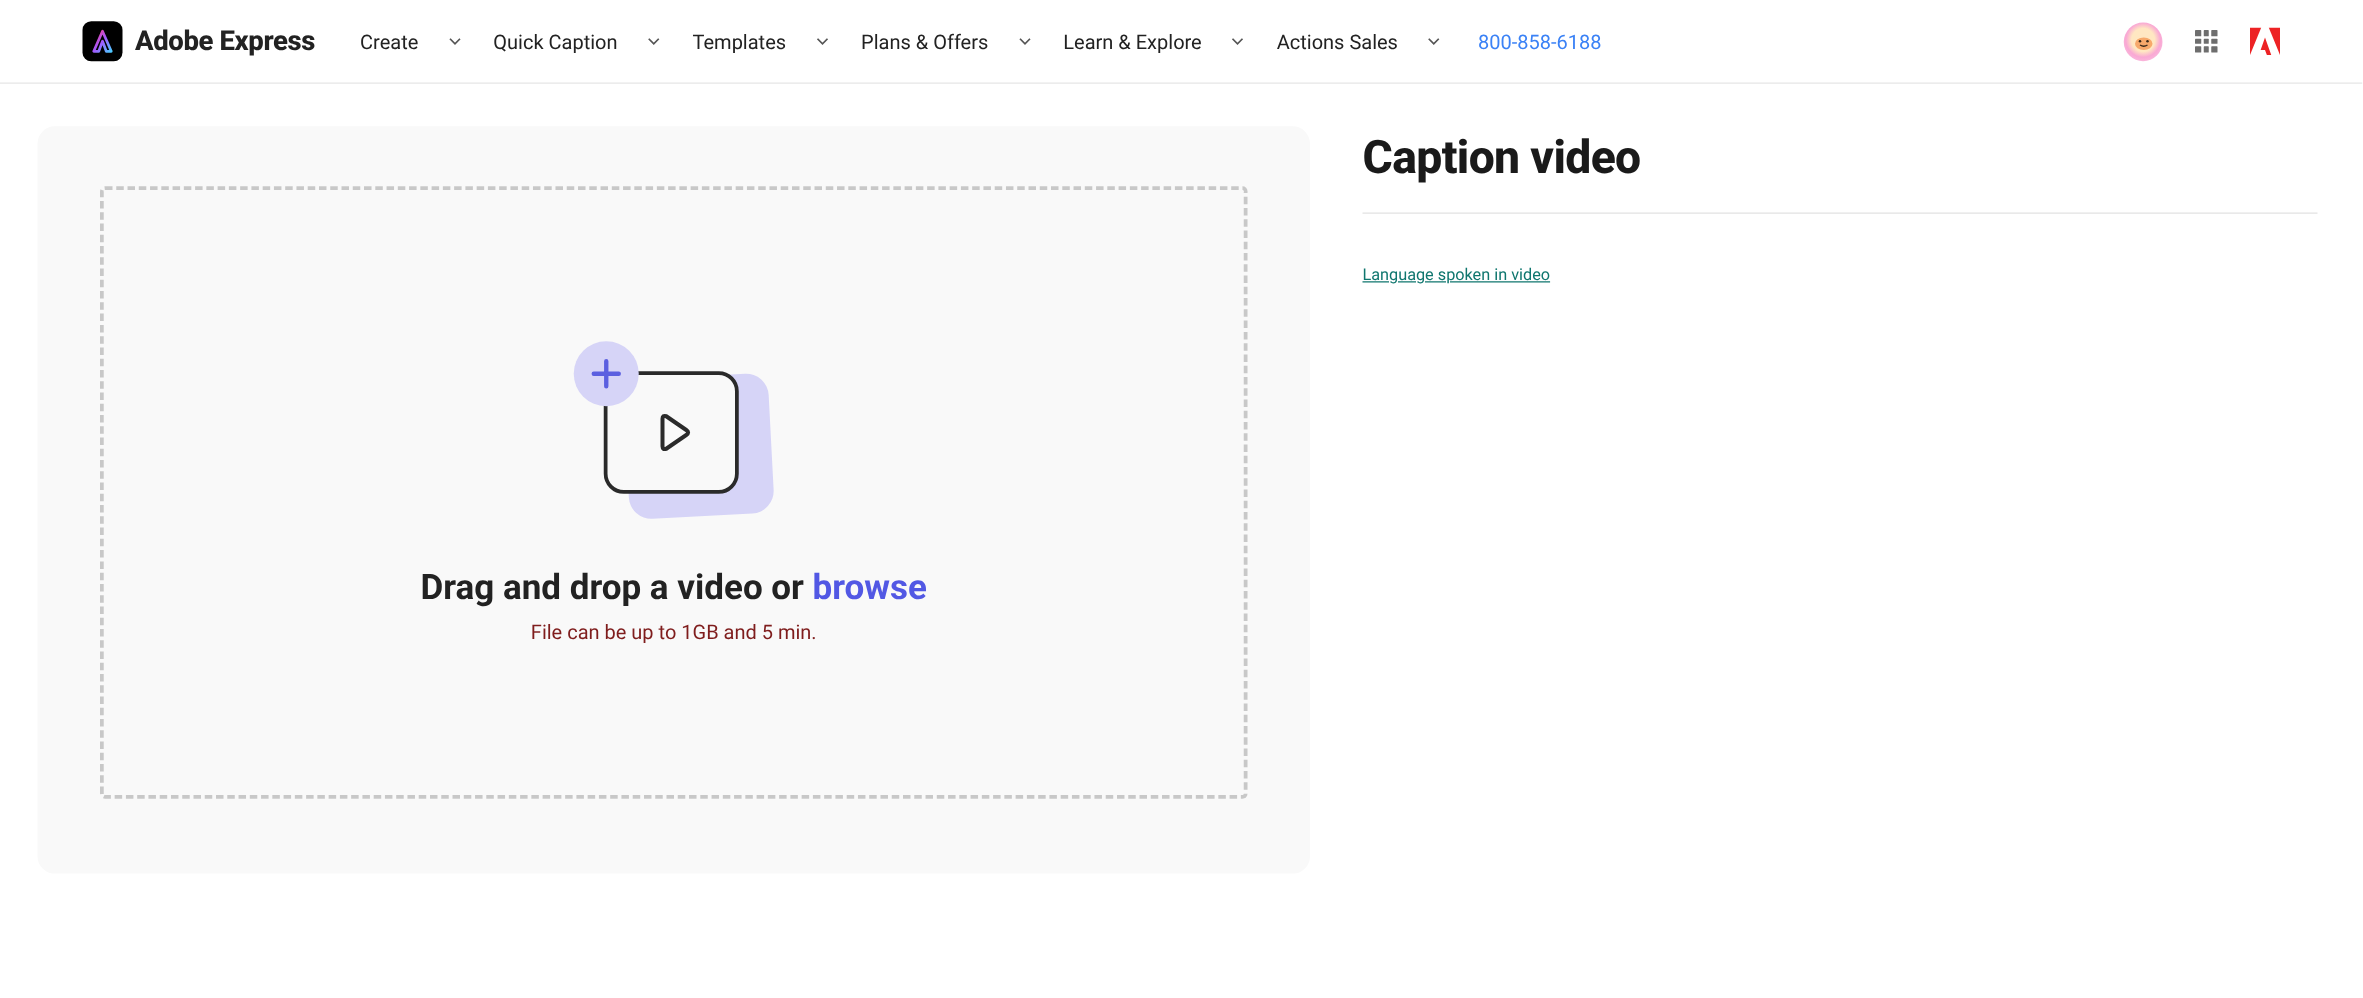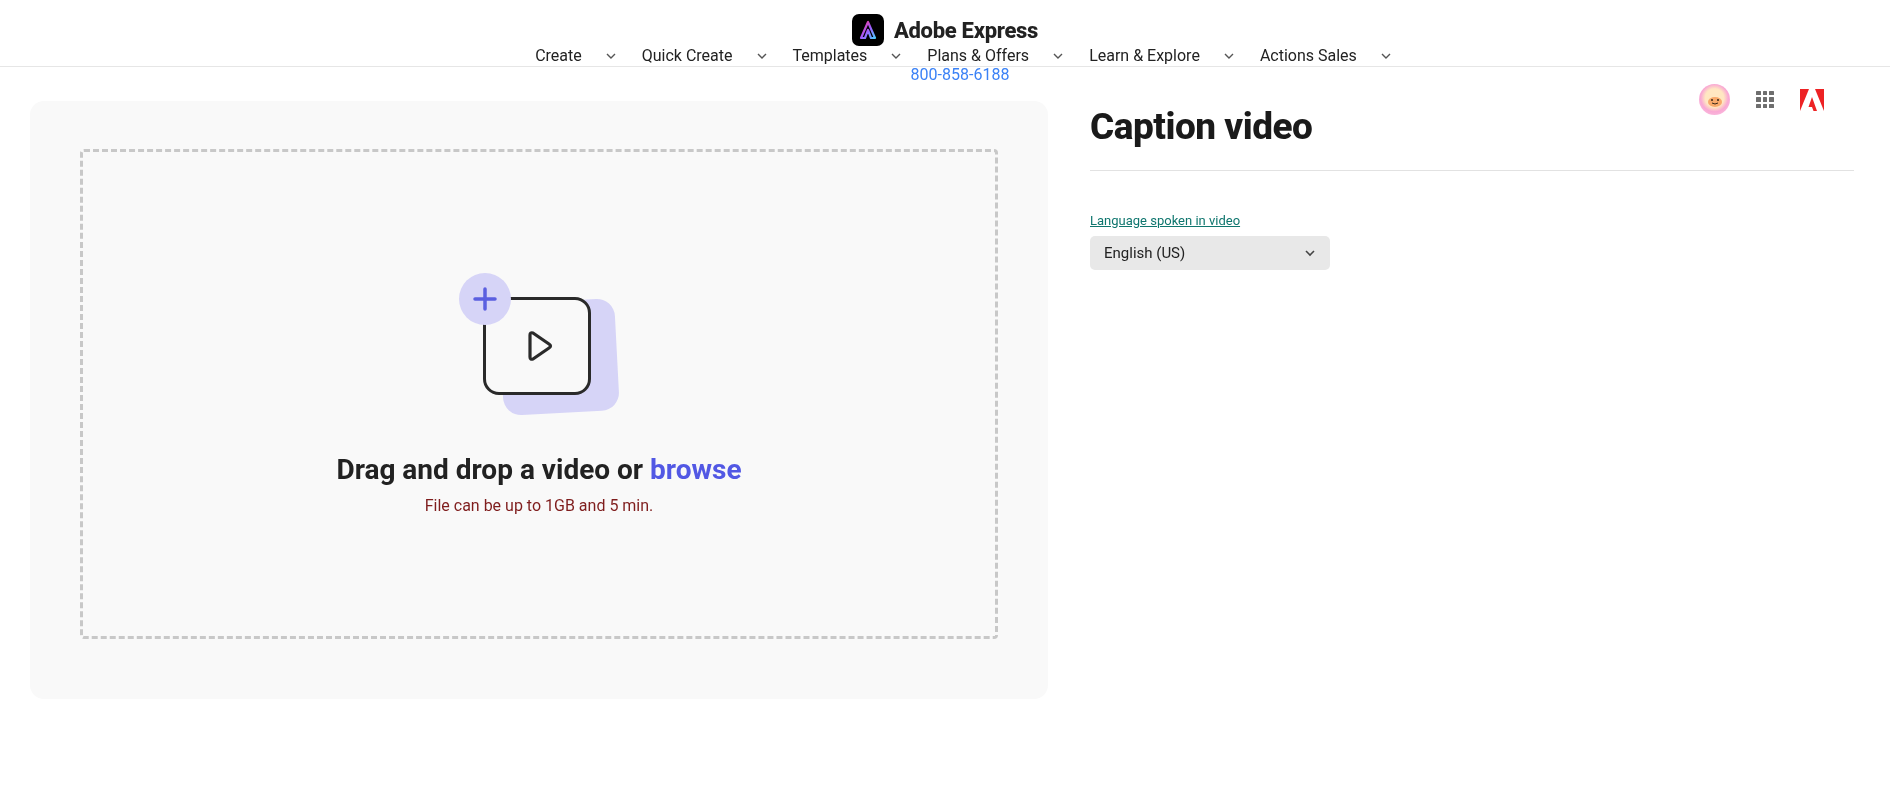--- a/index.html
+++ b/index.html
@@ -11,21 +11,20 @@
   font-family: -apple-system, BlinkMacSystemFont, "Segoe UI", Roboto, Helvetica, Arial, sans-serif;
   background: #fff;
   color: #222;
 }
 .header {
   display: flex;
   align-items: center;
   padding: 14px 66px;
   border-bottom: 1px solid #e6e6e6;
   height: 67px;
-  flex-direction: column;
 }
 .logo-wrap {
   display: flex;
   align-items: center;
   gap: 10px;
 }
 .logo-icon {
   width: 32px;
   height: 32px;
   border-radius: 7px;
@@ -234,21 +233,21 @@
   </div>
 
   <nav class="nav">
     <div class="nav-item">
       <span>Create</span>
       <svg class="chevron" viewBox="0 0 10 10">
           <path d="M1 3 L5 7 L9 3" stroke="#555" stroke-width="1.4" fill="none"></path>
         </svg>
     </div>
     <div class="nav-item">
-      <span>Quick Create</span>
+      <span>Quick Caption</span>
       <svg class="chevron" viewBox="0 0 10 10">
           <path d="M1 3 L5 7 L9 3" stroke="#555" stroke-width="1.4" fill="none"></path>
         </svg>
     </div>
     <div class="nav-item">
       <span>Templates</span>
       <svg class="chevron" viewBox="0 0 10 10">
           <path d="M1 3 L5 7 L9 3" stroke="#555" stroke-width="1.4" fill="none"></path>
         </svg>
     </div>
@@ -324,21 +323,15 @@
       </div>
       <div class="drop-secondary">File can be up to 1GB and 5 min.</div>
     </div>
   </div>
 
   <div class="right-panel">
     <h1 class="title">Caption video</h1>
     <hr class="divider">
 
     <div class="field-label">Language spoken in video</div>
-    <div class="select">
-      <span>English (US)</span>
-      <svg width="12" height="12" viewBox="0 0 12 12">
-        <path d="M2 4 L6 8 L10 4" stroke="#444" stroke-width="1.6" fill="none"></path>
-      </svg>
-    </div>
   </div>
 
 </main>
 
 </body></html>

